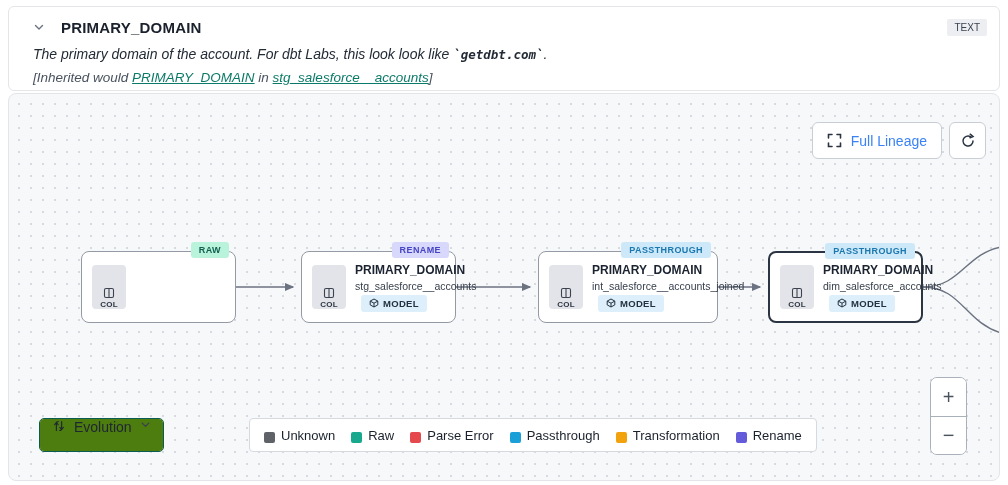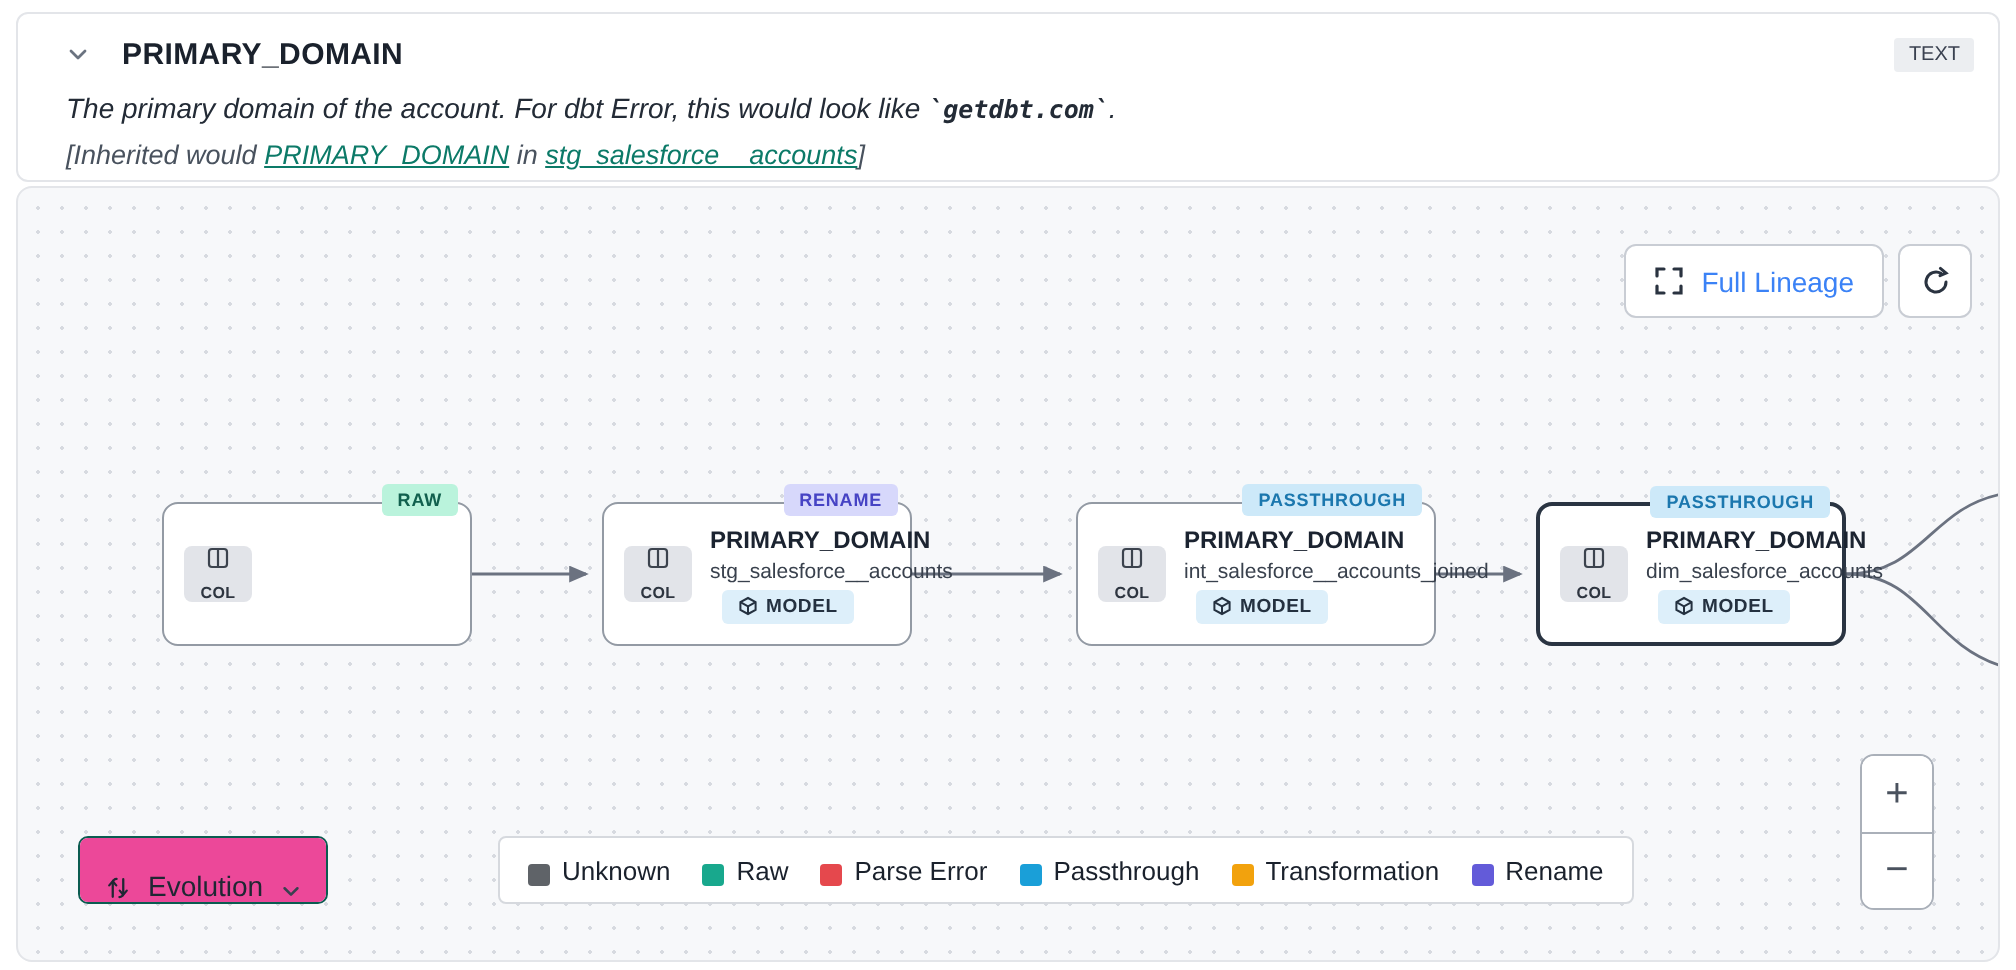--- a/index.html
+++ b/index.html
@@ -41,22 +41,22 @@
   .refresh-btn { right:13px; width:37px; justify-content:center; padding:0; }
 
   
   .node {
     position:absolute; top:157px; height:72px; background:#fff;
     border:1px solid #939aa4; border-radius:8px;
     display:flex; align-items:center; gap:9px; padding:0 10px;
   }
   .node.selected { border:2px solid #2a3442; }
   .col-chip {
-    width:34px; height:28px; background:#e2e4e9; border-radius:4px; flex:0 0 auto;
-    display:flex; flex-direction:column; align-items:center; justify-content:space-between; gap:1px;
+    width:34px; height:44px; background:#e2e4e9; border-radius:4px; flex:0 0 auto;
+    display:flex; flex-direction:column; align-items:center; justify-content:flex-end; gap:1px;
     color:#3c434e;
   }
   .col-chip .col-label { font-size:8px; font-weight:700; letter-spacing:.2px; color:#2e3540; }
   .node-body { display:flex; flex-direction:column; gap:3px; min-width:0; }
   .node-title { font-size:12px; font-weight:700; color:#1b2330; white-space:nowrap; }
   .node-sub { font-size:10.5px; color:#39414d; white-space:nowrap; }
   .res-badge {
     align-self:flex-start; margin-left:6px; display:flex; align-items:center; gap:4px;
     font-size:9.5px; font-weight:600; color:#243140; letter-spacing:.3px;
     padding:3px 8px; border-radius:3px;
@@ -71,22 +71,22 @@
   
   .lens-group {
     position:absolute; left:30px; bottom:28px; height:34px; display:flex;
     border:1px solid #0b5c50; border-radius:5px; overflow:hidden; background:#fff;
   }
   .lenses-btn {
     background:#0b5c50; color:#fff; display:flex; align-items:center; gap:7px;
     padding:0 12px; font-size:13px; font-weight:700; cursor:pointer;
   }
   .lens-select {
-    display:flex; align-items:flex-end; gap:8px; padding:0 12px; font-size:14px;
-    color:#1f2733; cursor:pointer; background:#ec4899;
+    display:flex; align-items:flex-start; gap:8px; padding:0 12px; font-size:14px;
+    color:#1f2733; cursor:pointer; background:#4d7c0f;
   }
   .legend {
     position:absolute; left:240px; bottom:28px; height:34px; background:#fff;
     border:1px solid #d6d9de; border-radius:4px; display:flex; align-items:center;
     gap:16px; padding:0 14px;
   }
   .legend-item { display:flex; align-items:flex-end; gap:6px; font-size:13px; color:#1a212c; }
   .swatch { width:11px; height:11px; border-radius:2px; display:inline-block; }
 
   
@@ -110,21 +110,21 @@
   <div class="header-card">
     <div class="header-row">
       <span class="chev">
         <svg width="12" height="12" viewBox="0 0 12 12">
             <path d="M2.5 4.5 L6 8 L9.5 4.5" fill="none" stroke="#6b7380" stroke-width="1.4" stroke-linecap="round" stroke-linejoin="round"></path>
           </svg>
       </span>
       <span class="col-title">PRIMARY_DOMAIN</span>
       <span class="type-badge">TEXT</span>
     </div>
-    <div class="desc-line"><span>The primary domain of the account. For dbt Error, this would look like </span><code>`getdbt.com`</code><span>.</span></div>
+    <div class="desc-line"><span>The primary domain of the account. For dbt Labs, this look look like </span><code>`getdbt.com`</code><span>.</span></div>
     <div class="inherit-line"><span>[Inherited would </span><a>PRIMARY_DOMAIN</a><span> in </span><a>stg_salesforce__accounts</a><span>]</span></div>
   </div>
 
   <div class="canvas">
 
     <svg class="edges" viewBox="0 0 992 388">
       <defs>
         <marker id="arrow" markerWidth="8" markerHeight="8" refX="6" refY="3" orient="auto">
           <path d="M0,0 L7,3 L0,6 Z" fill="#6b7280"></path>
         </marker>

